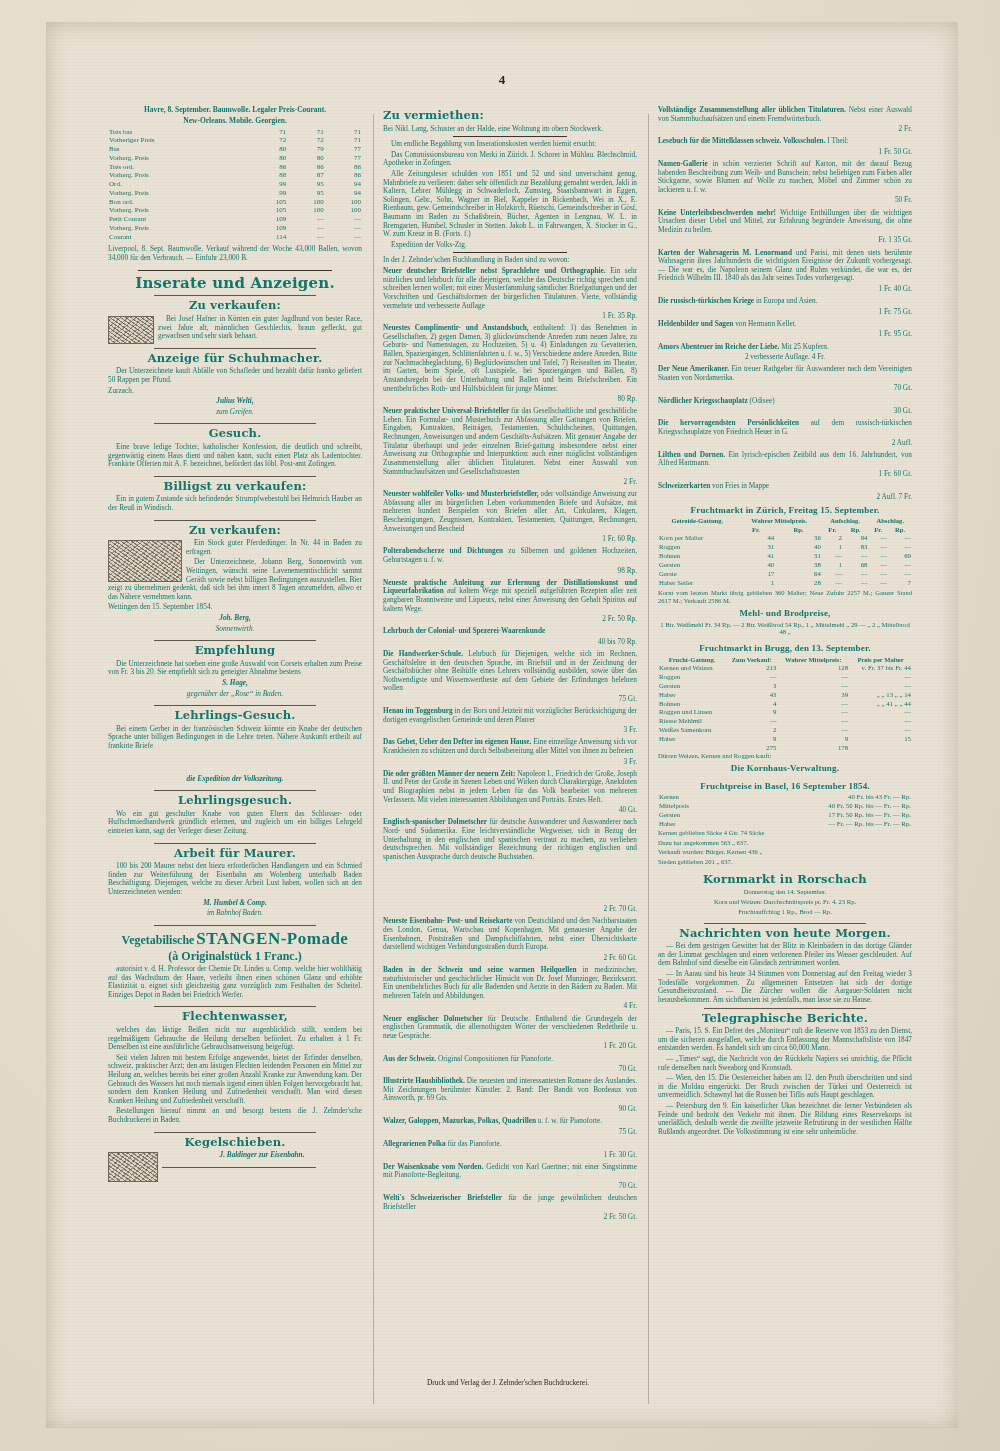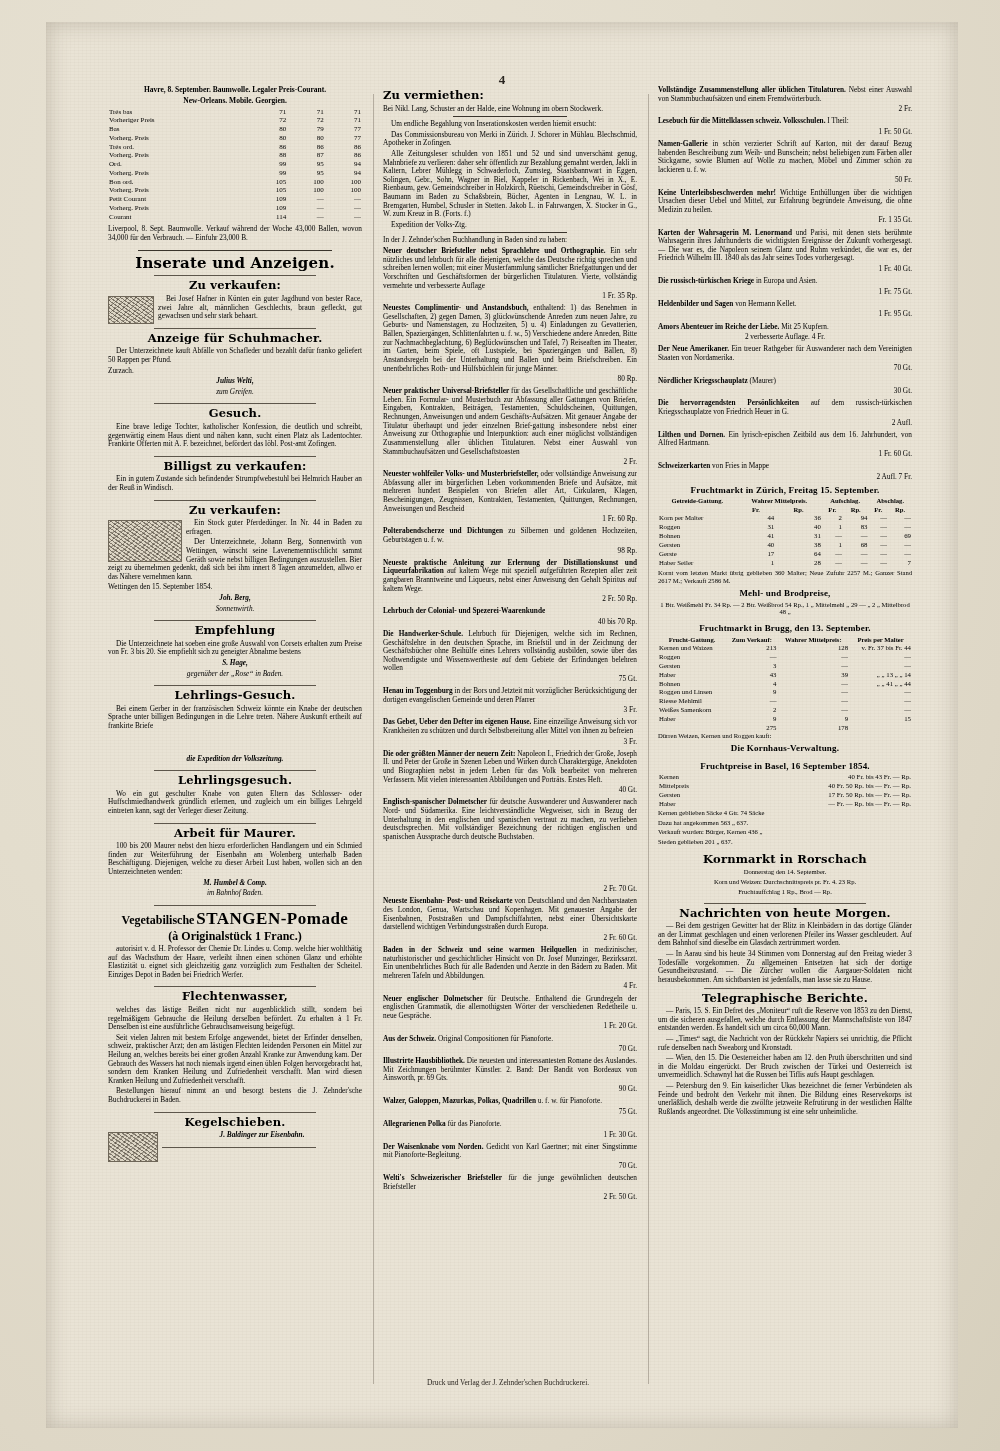--- a/index.html
+++ b/index.html
@@ -25,22 +25,22 @@
     background-image:
       repeating-linear-gradient(0deg, rgba(120,105,80,.035) 0px, rgba(120,105,80,.035) 1px, transparent 1px, transparent 3px),
       repeating-linear-gradient(90deg, rgba(120,105,80,.028) 0px, rgba(120,105,80,.028) 1px, transparent 1px, transparent 4px);
     pointer-events:none;
   }
   .pageno{
     position:absolute;top:50px;left:0;width:912px;text-align:center;
     font-size:13px;font-weight:bold;color:#2a2520;
   }
   .cols{
-    position:absolute;left:62px;top:64px;width:800px;height:1310px;
-    color:#000000;
+    position:absolute;left:62px;top:84px;width:800px;height:1310px;
+    color:#0f766e;
   }
   .col{
     position:absolute;top:0;width:254px;height:1300px;
     font-size:7.3px;line-height:1.18;text-align:justify;
   }
   #c1{left:0;}
   #c2{left:275px;}
   #c3{left:550px;}
   .rule{
     position:absolute;top:8px;width:1px;height:1290px;background:#8d8madd;
@@ -294,21 +294,21 @@
         <p class="hdr hdr-md fraktur" style="text-align:left">Zu vermiethen:</p>
         <p>Bei Nikl. Lang, Schuster an der Halde, eine Wohnung im obern Stockwerk.</p>
         <hr class="hrshort">
         <p class="ind">Um endliche Begahlung von Inserationskosten werden hiemit ersucht:</p>
         <div id="inslist">
             <p class="ind">Das Commissionsbureau von Merki in Zürich.   J. Schorer in Mühlau.   Blechschmid, Apotheker in Zofingen.</p>
             <p class="ind">Alle Zeitungsleser schulden von 1851 und 52 und sind unverschämt genug, Mahnbriefe zu verlieren: daher sehr öffentlich zur Bezahlung gemahnt werden, Jakli in Kaltern, Lebrer Mühlegg in Schwaderloch, Zumsteg, Staatsbannwart in Eggen, Solingen, Gebr., Sohn, Wagner in Biel, Kappeler in Rickenbach, Wei in X., E. Rienbaum, gew. Gemeindschreiber in Holzkirch, Rüetschi, Gemeindschreiber in Gösf, Baumann im Baden zu Schaßsbrein, Bücher, Agenten in Lengnau, W. L. in Bremgarten, Humbel, Schusler in Stetten. Jakob L. in Fahrwangen, X. Stocker in G., W. zum Kreuz in B.      (Forts. f.)</p>
             <p class="ind">Expedition der Volks-Ztg.</p>
           </div>
         <hr class="hrshort">
-        <p>In der J. Zehnder'schen Buchhandlung in Baden sind zu haben:</p>
+        <p>In der J. Zehnder'schen Buchhandlung in Baden sind zu wovon:</p>
         <div id="books2">
             <div class="entry">
               <p><span class="b">Neuer deutscher Briefsteller nebst Sprachlehre und Orthographie. </span><span>Ein sehr nützliches und lehrbuch für alle diejenigen, welche das Deutsche richtig sprechen und schreiben lernen wollen; mit einer Musterfammlung sämtlicher Briefgattungen und der Vorschriften und Geschäftsformen der bürgerlichen Titulaturen. Vierte, vollständig vermehrte und verbesserte Auflage</span></p>
               <p style="text-align: right;">1 Fr. 35 Rp.</p>
             </div>
             <div class="entry">
               <p><span class="b">Neuestes Complimentir- und Anstandsbuch, </span><span>enthaltend: 1) das Benehmen in Gesellschaften, 2) gegen Damen, 3) glückwünschende Anreden zum neuen Jahre, zu Geburts- und Namenstagen, zu Hochzeiten, 5) u. 4) Einladungen zu Gevatterien, Bällen, Spaziergängen, Schlittenfahrten u. f. w., 5) Verschiedene andere Anreden, Bitte zur Nachmachbeglachtung, 6) Beglückwünschen und Tafel, 7) Reiseaften im Theater, im Garten, beim Spiele, oft Lustspiele, bei Spaziergängen und Bällen, 8) Anstandsregeln bei der Unterhaltung und Ballen und beim Briefschreiben. Ein unentbehrliches Roth- und Hülfsbüchlein für junge Männer.</span></p>
               <p style="text-align: right;">80 Rp.</p>
             </div>
             <div class="entry">
@@ -422,21 +422,21 @@
             </div>
             <div class="entry">
               <p><span class="b">Amors Abenteuer im Reiche der Liebe. </span><span>Mit 25 Kupfern.</span></p>
               <p style="text-align: center;">2 verbesserte Auflage.   4 Fr.</p>
             </div>
             <div class="entry">
               <p><span class="b">Der Neue Amerikaner. </span><span>Ein treuer Rathgeber für Auswanderer nach dem Vereinigten Staaten von Nordamerika.</span></p>
               <p style="text-align: right;">70 Gt.</p>
             </div>
             <div class="entry">
-              <p><span class="b">Nördlicher Kriegsschauplatz </span><span>(Maurer)</span></p>
+              <p><span class="b">Nördlicher Kriegsschauplatz </span><span>(Odisee)</span></p>
               <p style="text-align: right;">30 Gt.</p>
             </div>
             <div class="entry">
               <p><span class="b">Die hervorragendsten Persönlichkeiten </span><span>auf dem russisch-türkischen Kriegsschauplatze von Friedrich Heuer in G.</span></p>
               <p style="text-align: right;">2 Aufl.</p>
             </div>
             <div class="entry">
               <p><span class="b">Lilthen und Dornen. </span><span>Ein lyrisch-epischen Zeitbild aus dem 16. Jahrhundert, von Alfred Hartmann.</span></p>
               <p style="text-align: right;">1 Fr. 60 Gt.</p>
             </div>

